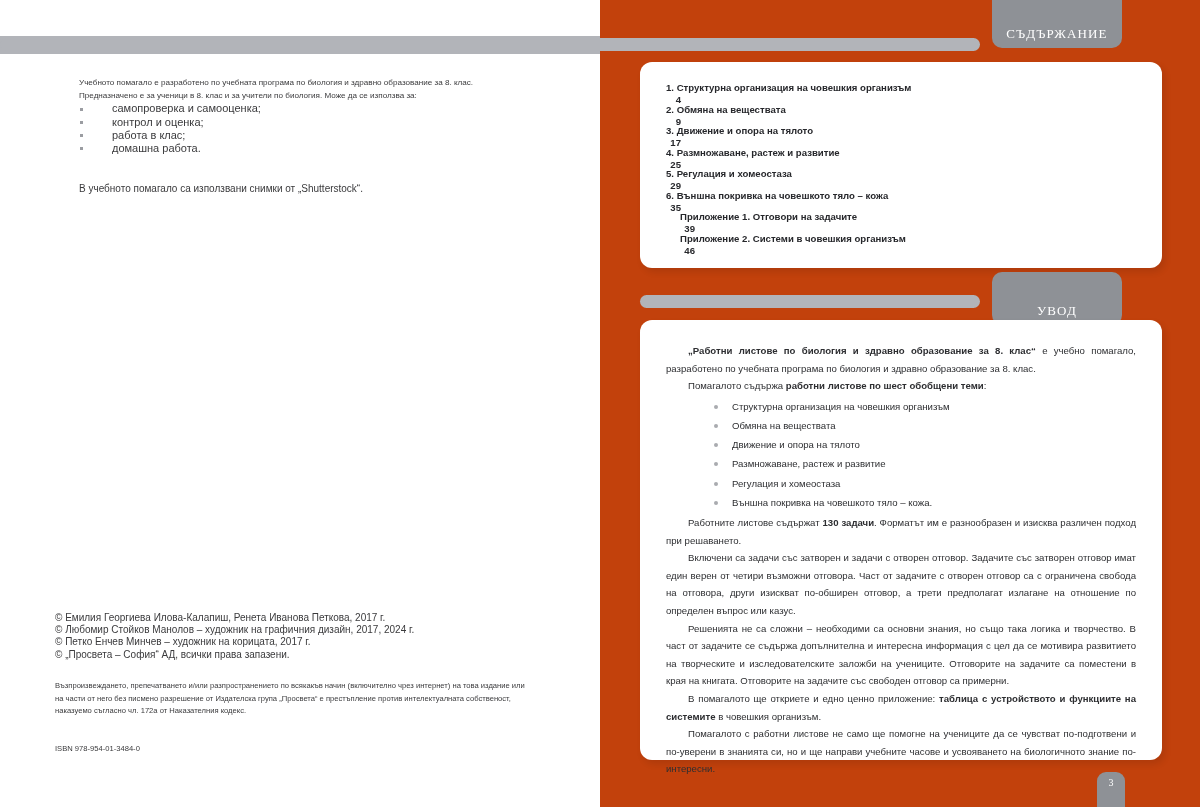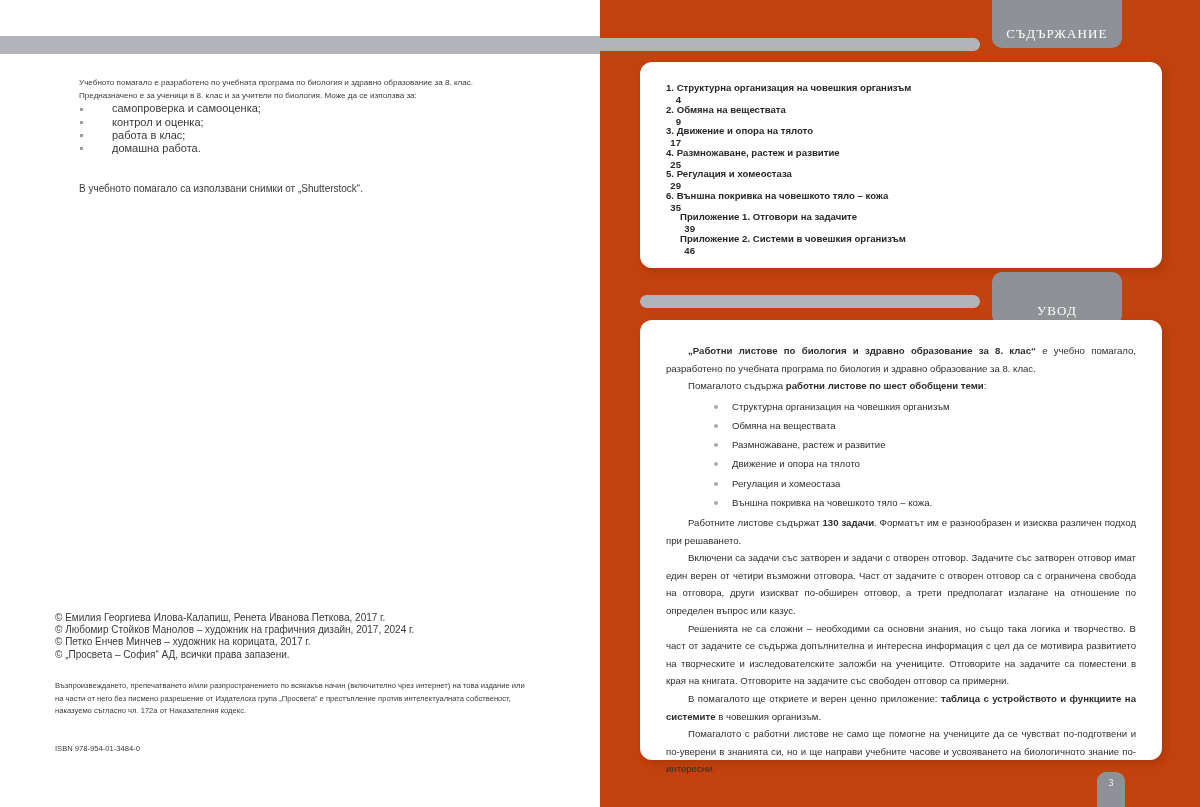--- a/index.html
+++ b/index.html
@@ -367,33 +367,33 @@
     <div class="card intro">
       <div class="intro-body">
 
         <p class="intro-p"><b>„Работни листове по биология и здравно образование за 8. клас“</b><span> е учебно помагало, разработено по учебната програма по биология и здравно образование за 8. клас.</span></p>
 
         <p class="intro-p"><span>Помагалото съдържа </span><b>работни листове по шест обобщени теми</b><span>:</span></p>
 
         <ul class="intro-list">
           <li>Структурна организация на човешкия организъм</li>
           <li>Обмяна на веществата</li>
+          <li>Движение и опора на тялото</li>
           <li>Размножаване, растеж и развитие</li>
-          <li>Движение и опора на тялото</li>
           <li>Регулация и хомеостаза</li>
           <li>Външна покривка на човешкото тяло – кожа.</li>
         </ul>
 
         <p class="intro-p"><span>Работните листове съдържат </span><b>130 задачи</b><span>. Форматът им е разнообразен и изисква различен подход при решаването.</span></p>
 
         <p class="intro-p">Включени са задачи със затворен и задачи с отворен отговор. Задачите със затворен отговор имат един верен от четири възможни отговора. Част от задачите с отворен отговор са с ограничена свобода на отговора, други изискват по-обширен отговор, а трети предполагат излагане на отношение по определен въпрос или казус.</p>
 
         <p class="intro-p">Решенията не са сложни – необходими са основни знания, но също така логика и творчество. В част от задачите се съдържа допълнителна и интересна информация с цел да се мотивира развитието на творческите и изследователските заложби на учениците. Отговорите на задачите са поместени в края на книгата. Отговорите на задачите със свободен отговор са примерни.</p>
 
-        <p class="intro-p"><span>В помагалото ще откриете и верен ценно приложение: </span><b>таблица с устройството и функциите на системите</b><span> в човешкия организъм.</span></p>
+        <p class="intro-p"><span>В помагалото ще откриете и едно ценно приложение: </span><b>таблица с устройството и функциите на системите</b><span> в човешкия организъм.</span></p>
 
         <p class="intro-p">Помагалото с работни листове не само ще помогне на учениците да се чувстват по-подготвени и по-уверени в знанията си, но и ще направи учебните часове и усвояването на биологичното знание по-интересни.</p>
 
       </div>
     </div>
 
     <div class="page-tab">
       <span>3</span>
     </div>
 

